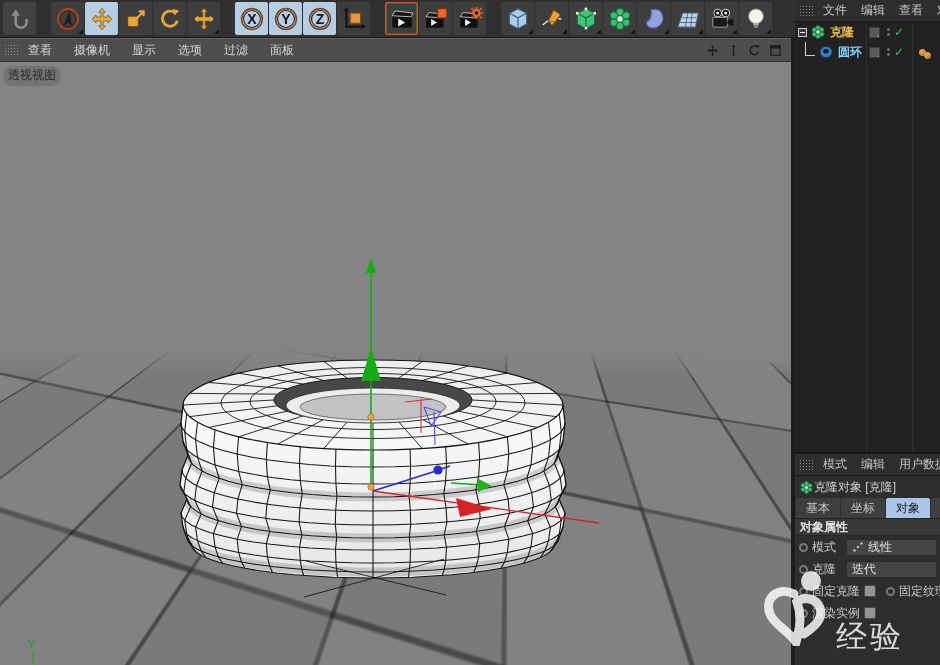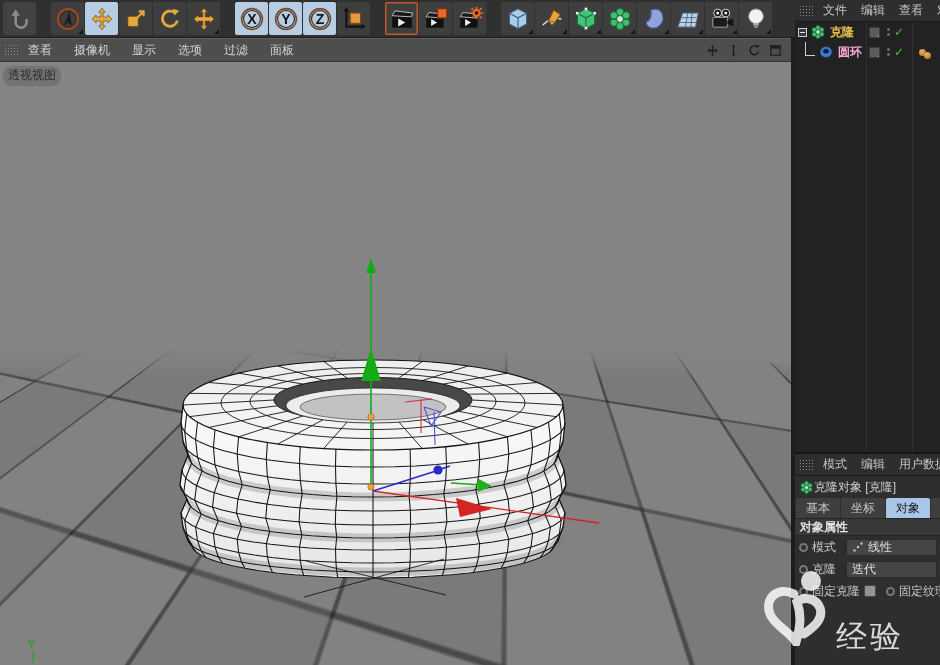--- a/index.html
+++ b/index.html
@@ -431,21 +431,21 @@
           </span>
         </div>
         <div class="omrow">
           <span class="lbranch"></span>
           <span style="display:inline-flex;margin-left:3px;">
             <svg width="16" height="16" viewBox="0 0 24 24">
               <ellipse cx="12" cy="12" rx="9" ry="8.2" fill="#3a7ec6" stroke="#16365c"></ellipse>
               <ellipse cx="12" cy="10.8" rx="4.2" ry="3.4" fill="#0c1c34"></ellipse>
             </svg>
           </span>
-          <span class="omname" style="color:#f9a8d4">圆环</span>
+          <span class="omname" style="color:#7dd3fc">圆环</span>
           <span class="omctrl" style="left:74px;">
             <span class="layerbox"></span>
             <span class="vdots">
               <i></i>
               <i></i>
             </span>
             <span class="check">✓</span>
           </span>
           <span class="omctrl tagdots" style="left:122px;">
             <i></i>
@@ -510,20 +510,25 @@
     </div>
 
     <div class="arow">
       <span class="kf"></span>
       <span>固定克隆</span>
       <span class="cb"></span>
       <span class="kf" style="margin-left:10px;"></span>
       <span>固定纹理</span>
     </div>
 
+    <div class="arow">
+      <span class="kf"></span>
+      <span>渲染实例</span>
+      <span class="cb"></span>
+    </div>
 
   </div>
 
   <div class="wm">
     <svg width="70" height="78" viewBox="0 0 70 78">
       <circle cx="47" cy="13" r="10" fill="#fff"></circle>
       <path d="M30 26 C14 18 0 30 6 46 C10 57 24 62 32 74 C36 60 38 48 33 34 C40 28 52 30 56 40 C60 52 48 60 40 66" fill="none" stroke="#fff" stroke-width="9" stroke-linecap="round"></path>
     </svg>
     <div class="t1">经验</div>
   </div>

